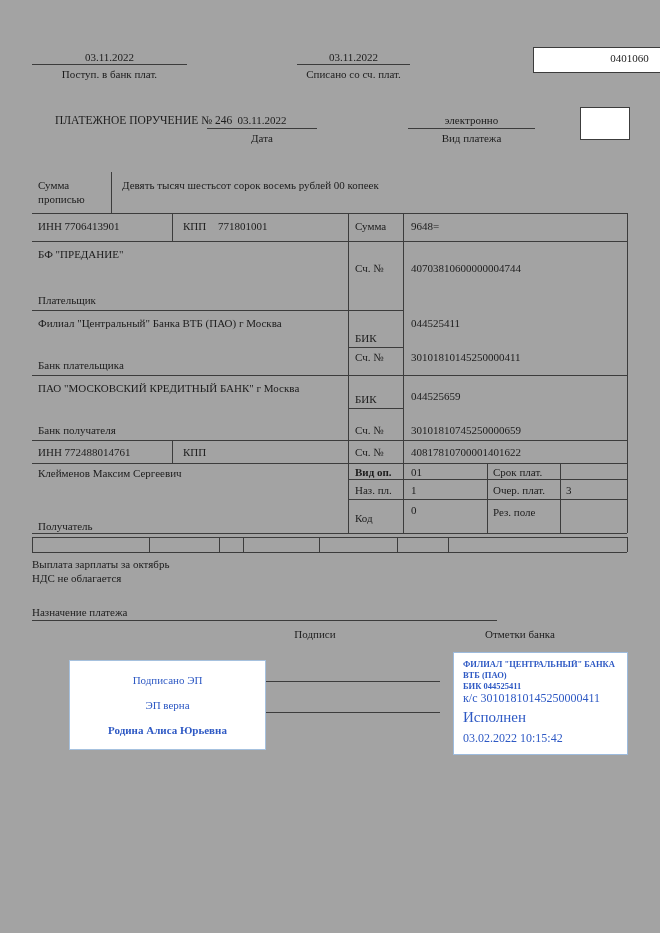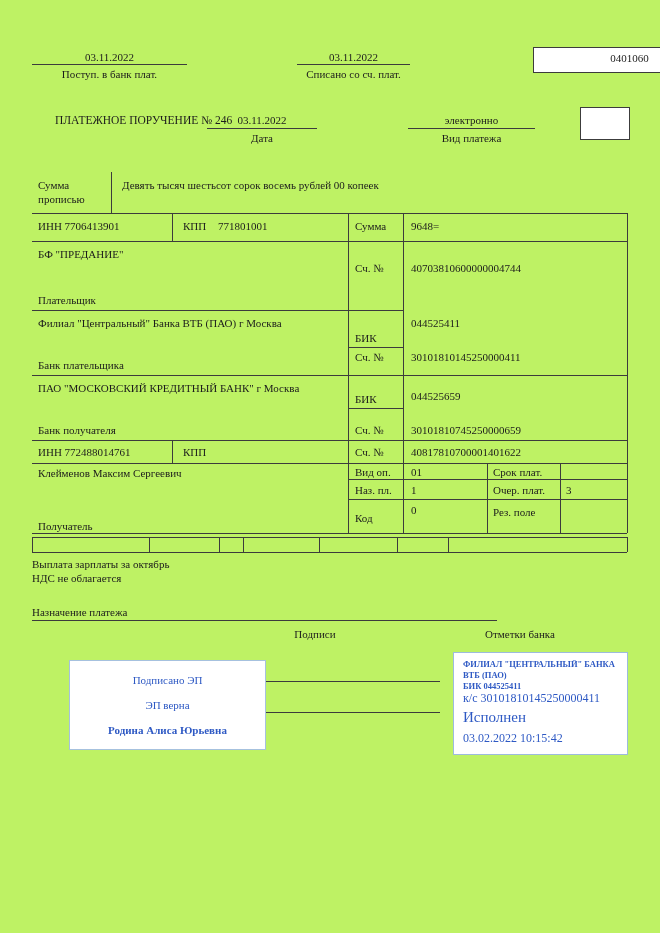--- a/index.html
+++ b/index.html
@@ -1,17 +1,17 @@
 <!DOCTYPE html>
 <html><head>
 <meta charset="utf-8">
 <style>
   html,body{margin:0;padding:0;background:#e8e8e8;}
   .page{
-    position:relative;width:660px;height:933px;background:#bef264;
+    position:relative;width:660px;height:933px;background:#a3a3a3;
     font-family:"Liberation Serif","DejaVu Serif",serif;
     color:#1c1c1c;overflow:hidden;
   }
   .abs{position:absolute;}
   .t{font-size:11px;line-height:13px;white-space:nowrap;}
   .tc{text-align:center;}
   .tw{white-space:normal;}
   .b{font-weight:bold;}
   .hl{position:absolute;background:#3c3c3c;height:1.4px;}
   .vl{position:absolute;background:#3c3c3c;width:1.4px;}
@@ -106,21 +106,21 @@
 
   <div class="abs t" style="left:38px;top:446px;">ИНН 772488014761</div>
   <div class="abs t" style="left:183px;top:446px;">КПП</div>
   <div class="abs t" style="left:218px;top:446px;"></div>
   <div class="abs t" style="left:355px;top:446px;">Сч. №</div>
   <div class="abs t" style="left:411px;top:446px;">40817810700001401622</div>
 
   <div class="abs t" style="left:38px;top:467px;">Клейменов Максим Сергеевич</div>
   <div class="abs t" style="left:38px;top:520px;">Получатель</div>
 
-  <div class="abs t" style="left:355px;top:466px;">Вид оп.</div>
+  <div class="abs t" style="left:355px;top:466px;font-weight:bold;">Вид оп.</div>
   <div class="abs t" style="left:411px;top:466px;">01</div>
   <div class="abs t" style="left:493px;top:466px;">Срок плат.</div>
   <div class="abs t" style="left:566px;top:466px;"></div>
 
   <div class="abs t" style="left:355px;top:484px;">Наз. пл.</div>
   <div class="abs t" style="left:411px;top:484px;">1</div>
   <div class="abs t" style="left:493px;top:484px;">Очер. плат.</div>
   <div class="abs t" style="left:566px;top:484px;">3</div>
 
   <div class="abs t" style="left:355px;top:512px;">Код</div>

